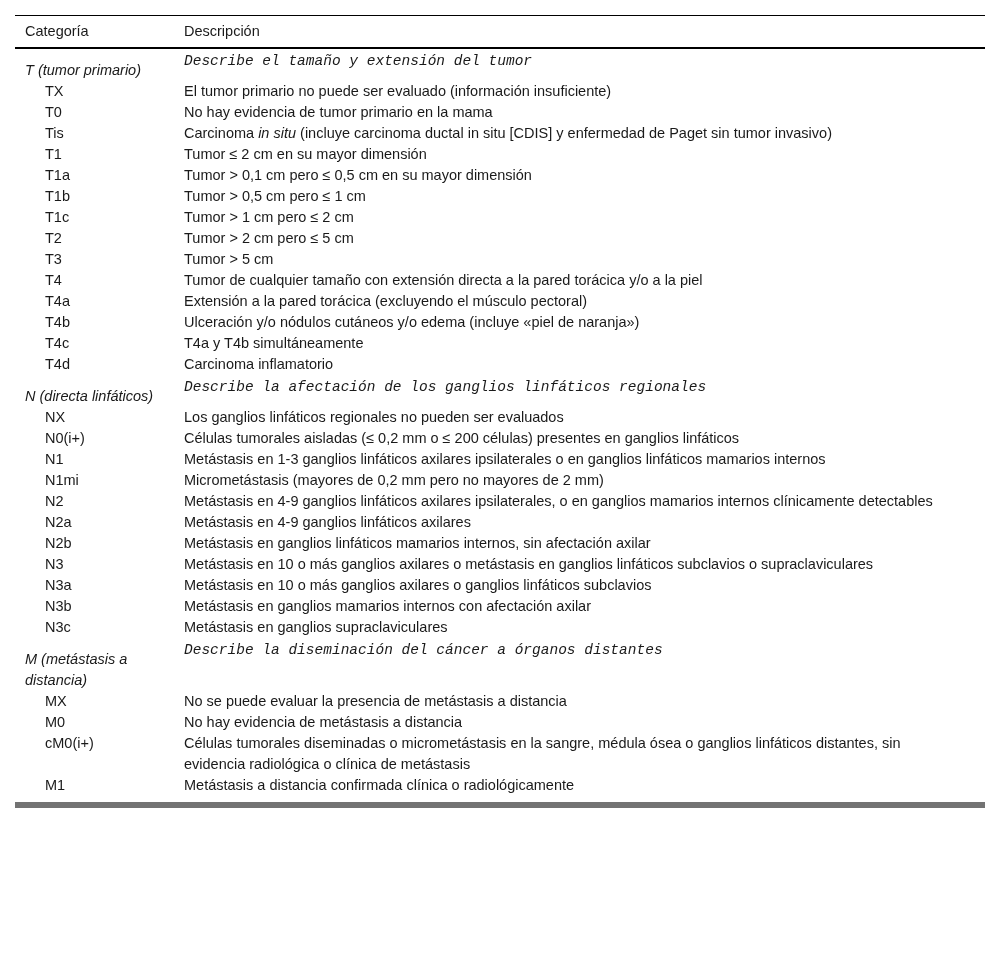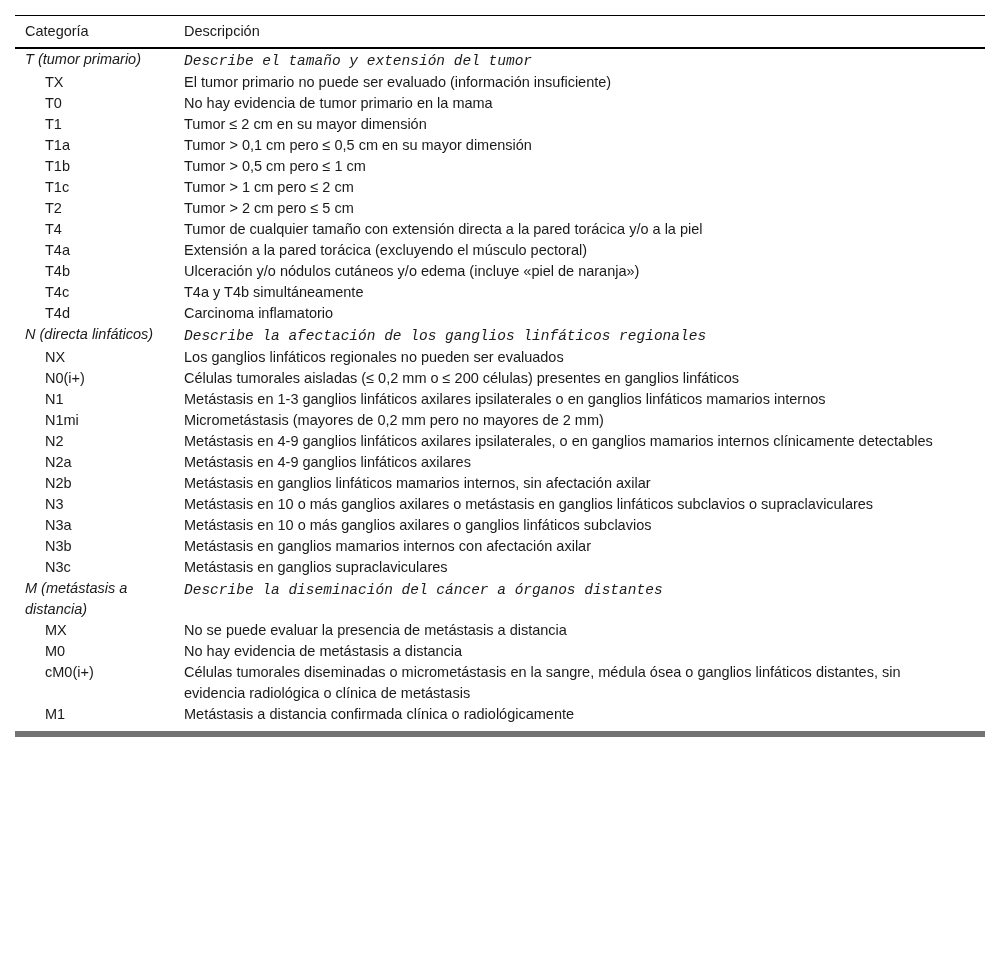--- a/index.html
+++ b/index.html
@@ -47,21 +47,21 @@
   }
   tbody td {
     vertical-align: top;
     padding: 0;
     line-height: 21px;
   }
   td.cat { padding-left: 10px; padding-right: 8px; }
   td.cat.sub { padding-left: 30px; }
   td.desc { padding-right: 20px; }
   tr.group td { font-style: italic; }
-  tr.group td.cat { padding-top: 0; }
+  tr.group td.cat { padding-top: 11px; }
   tr.group td.desc { padding-top: 2px; font-family: Liberation Mono, monospace; }
   tbody tr.first td { padding-top: 3px; }
   tbody tr:last-child td { padding-bottom: 6px; }
   .em { font-style: italic; }
 </style>
 </head>
 <body>
 
 <div class="table-wrap">
   <table>
@@ -83,38 +83,46 @@
       </tr>
       <tr>
           <td class="cat sub">TX</td>
           <td class="desc">El tumor primario no puede ser evaluado (información insuficiente)</td>
         </tr>
       <tr>
           <td class="cat sub">T0</td>
           <td class="desc">No hay evidencia de tumor primario en la mama</td>
         </tr>
       <tr>
+          <td class="cat sub">Tis</td>
+          <td class="desc"><span>Carcinoma </span><span class="em">in situ</span><span> (incluye carcinoma ductal in situ [CDIS] y enfermedad de Paget sin tumor invasivo)</span></td>
+        </tr>
+      <tr>
           <td class="cat sub">T1</td>
           <td class="desc">Tumor ≤ 2 cm en su mayor dimensión</td>
         </tr>
       <tr>
           <td class="cat sub">T1a</td>
           <td class="desc">Tumor &gt; 0,1 cm pero ≤ 0,5 cm en su mayor dimensión</td>
         </tr>
       <tr>
           <td class="cat sub">T1b</td>
           <td class="desc">Tumor &gt; 0,5 cm pero ≤ 1 cm</td>
         </tr>
       <tr>
           <td class="cat sub">T1c</td>
           <td class="desc">Tumor &gt; 1 cm pero ≤ 2 cm</td>
         </tr>
       <tr>
           <td class="cat sub">T2</td>
           <td class="desc">Tumor &gt; 2 cm pero ≤ 5 cm</td>
+        </tr>
+      <tr>
+          <td class="cat sub">T3</td>
+          <td class="desc">Tumor &gt; 5 cm</td>
         </tr>
       <tr>
           <td class="cat sub">T4</td>
           <td class="desc">Tumor de cualquier tamaño con extensión directa a la pared torácica y/o a la piel</td>
         </tr>
       <tr>
           <td class="cat sub">T4a</td>
           <td class="desc">Extensión a la pared torácica (excluyendo el músculo pectoral)</td>
         </tr>
       <tr>

